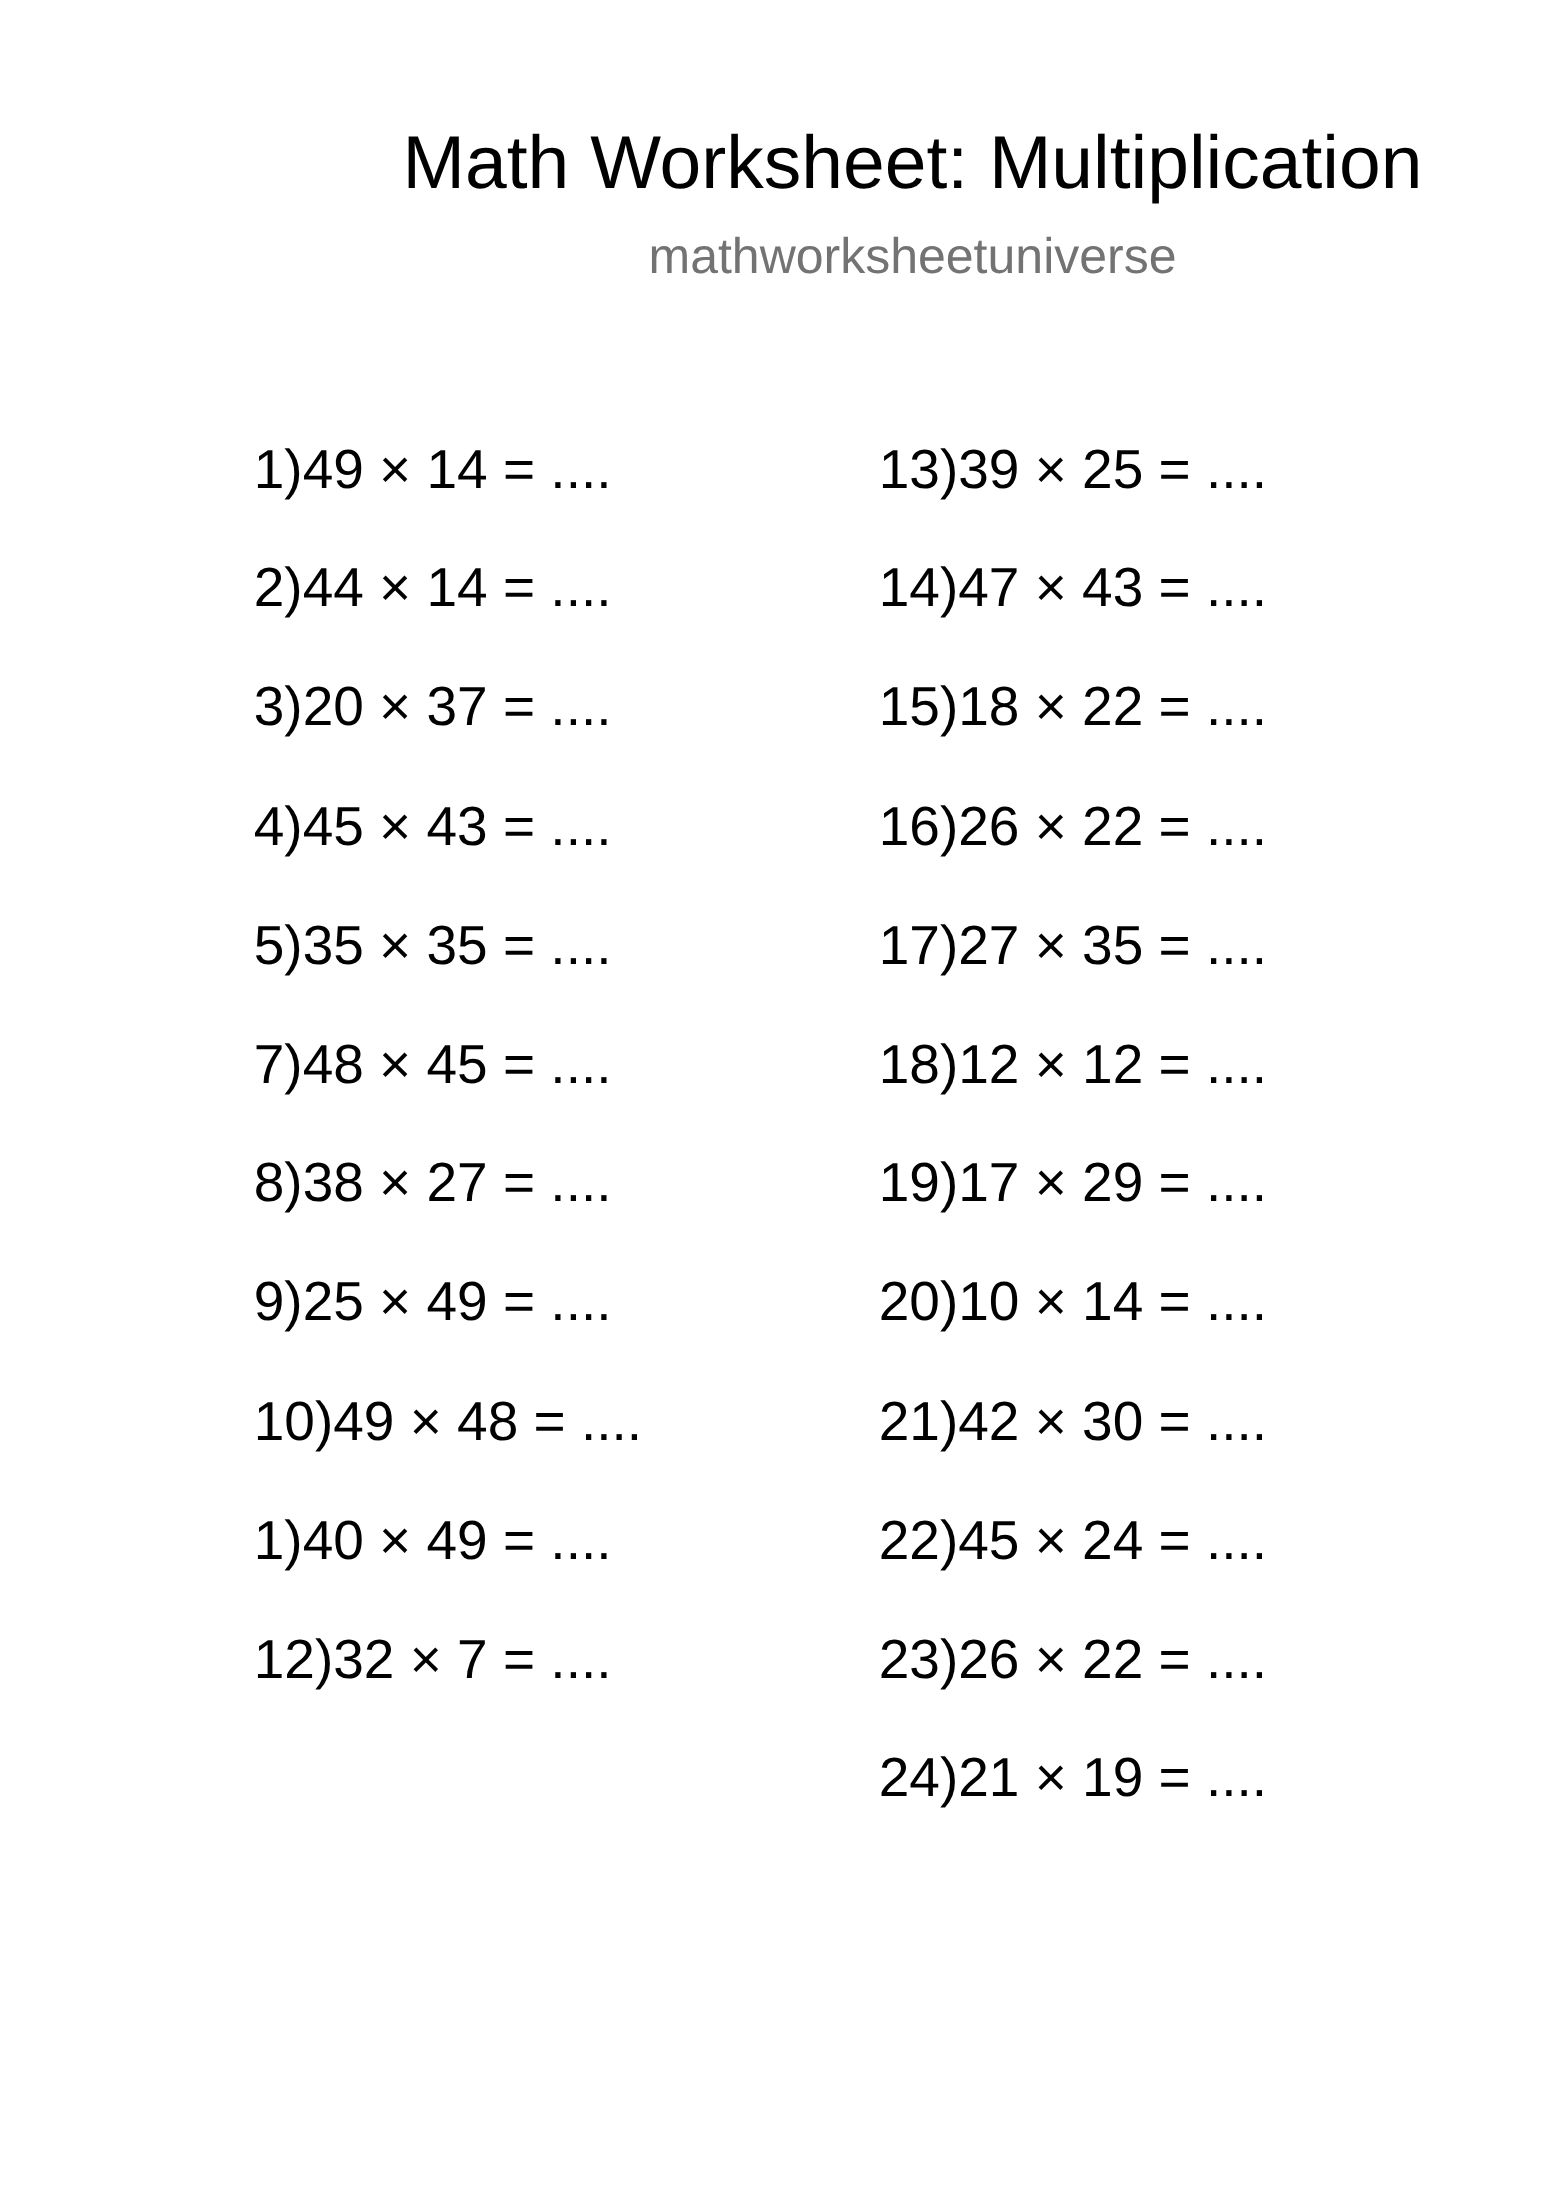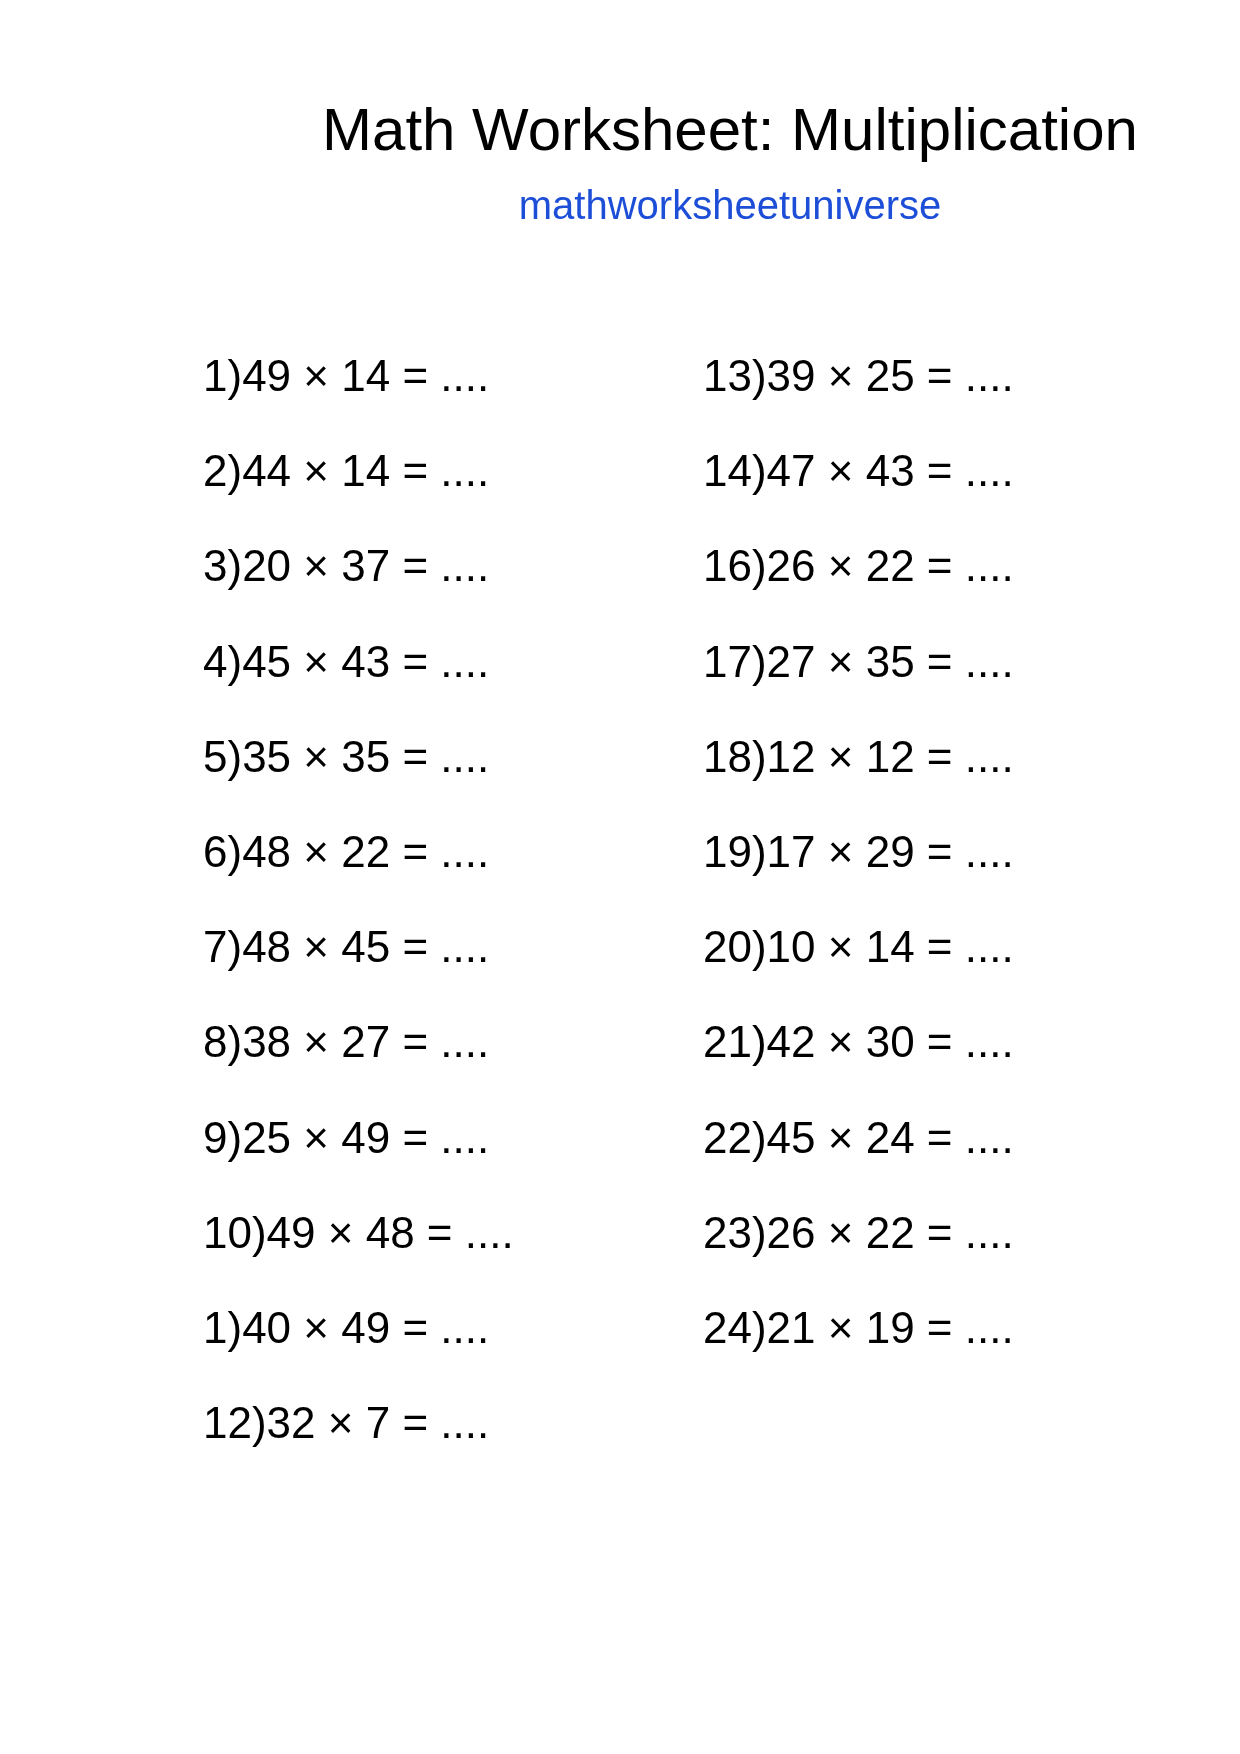--- a/index.html
+++ b/index.html
@@ -1,52 +1,52 @@
 <!DOCTYPE html>
 <html><head>
   <meta charset="utf-8">
   <style>
     html, body { margin: 0; padding: 0; background: #ffffff; }
     body { width: 1240px; height: 1754px; position: relative; overflow: hidden;
            font-family: "Liberation Sans", sans-serif; color: #000; }
     .title { position: absolute; left: 0; width: 1240px; top: 95px; text-align: center;
              font-size: 60px; line-height: 70px; padding-left: 220px; box-sizing: border-box; }
     .subtitle { position: absolute; left: 0; width: 1240px; top: 182px; text-align: center;
-                font-size: 40px; line-height: 46px; color: #1d4ed8; padding-left: 220px; box-sizing: border-box; }
+                font-size: 40px; line-height: 46px; color: #737373; padding-left: 220px; box-sizing: border-box; }
     .col { position: absolute; top: 346px; }
     .col.left { left: 203px; }
     .col.right { left: 703px; }
     .problem { height: 95.2px; font-size: 44px; line-height: 60px; white-space: pre; }
     .num { display: inline-block; }
     .expr { display: inline-block; }
   </style>
 </head>
 <body>
 
 <div class="title">Math Worksheet: Multiplication</div>
 <div class="subtitle">mathworksheetuniverse</div>
 
 <div class="col left">
   <div class="problem"><span class="num">1)</span><span class="expr">49 × 14 = ....</span></div>
   <div class="problem"><span class="num">2)</span><span class="expr">44 × 14 = ....</span></div>
   <div class="problem"><span class="num">3)</span><span class="expr">20 × 37 = ....</span></div>
   <div class="problem"><span class="num">4)</span><span class="expr">45 × 43 = ....</span></div>
   <div class="problem"><span class="num">5)</span><span class="expr">35 × 35 = ....</span></div>
-  <div class="problem"><span class="num">6)</span><span class="expr">48 × 22 = ....</span></div>
   <div class="problem"><span class="num">7)</span><span class="expr">48 × 45 = ....</span></div>
   <div class="problem"><span class="num">8)</span><span class="expr">38 × 27 = ....</span></div>
   <div class="problem"><span class="num">9)</span><span class="expr">25 × 49 = ....</span></div>
   <div class="problem"><span class="num">10)</span><span class="expr">49 × 48 = ....</span></div>
   <div class="problem"><span class="num">1)</span><span class="expr">40 × 49 = ....</span></div>
   <div class="problem"><span class="num">12)</span><span class="expr">32 × 7 = ....</span></div>
 </div>
 
 <div class="col right">
   <div class="problem"><span class="num">13)</span><span class="expr">39 × 25 = ....</span></div>
   <div class="problem"><span class="num">14)</span><span class="expr">47 × 43 = ....</span></div>
+  <div class="problem"><span class="num">15)</span><span class="expr">18 × 22 = ....</span></div>
   <div class="problem"><span class="num">16)</span><span class="expr">26 × 22 = ....</span></div>
   <div class="problem"><span class="num">17)</span><span class="expr">27 × 35 = ....</span></div>
   <div class="problem"><span class="num">18)</span><span class="expr">12 × 12 = ....</span></div>
   <div class="problem"><span class="num">19)</span><span class="expr">17 × 29 = ....</span></div>
   <div class="problem"><span class="num">20)</span><span class="expr">10 × 14 = ....</span></div>
   <div class="problem"><span class="num">21)</span><span class="expr">42 × 30 = ....</span></div>
   <div class="problem"><span class="num">22)</span><span class="expr">45 × 24 = ....</span></div>
   <div class="problem"><span class="num">23)</span><span class="expr">26 × 22 = ....</span></div>
   <div class="problem"><span class="num">24)</span><span class="expr">21 × 19 = ....</span></div>
 </div>

